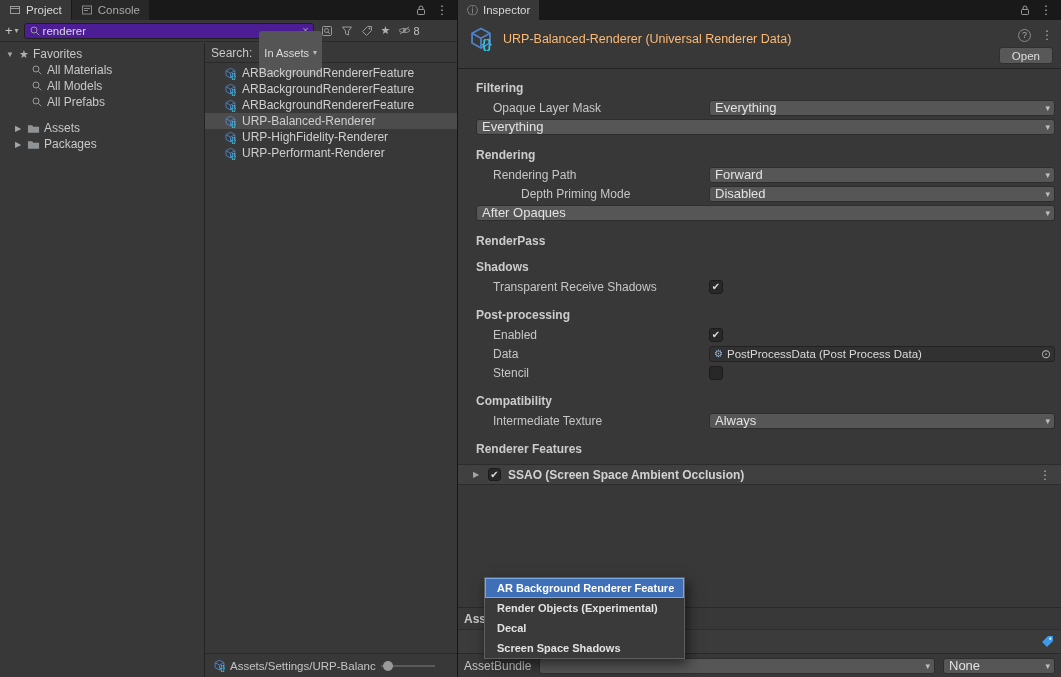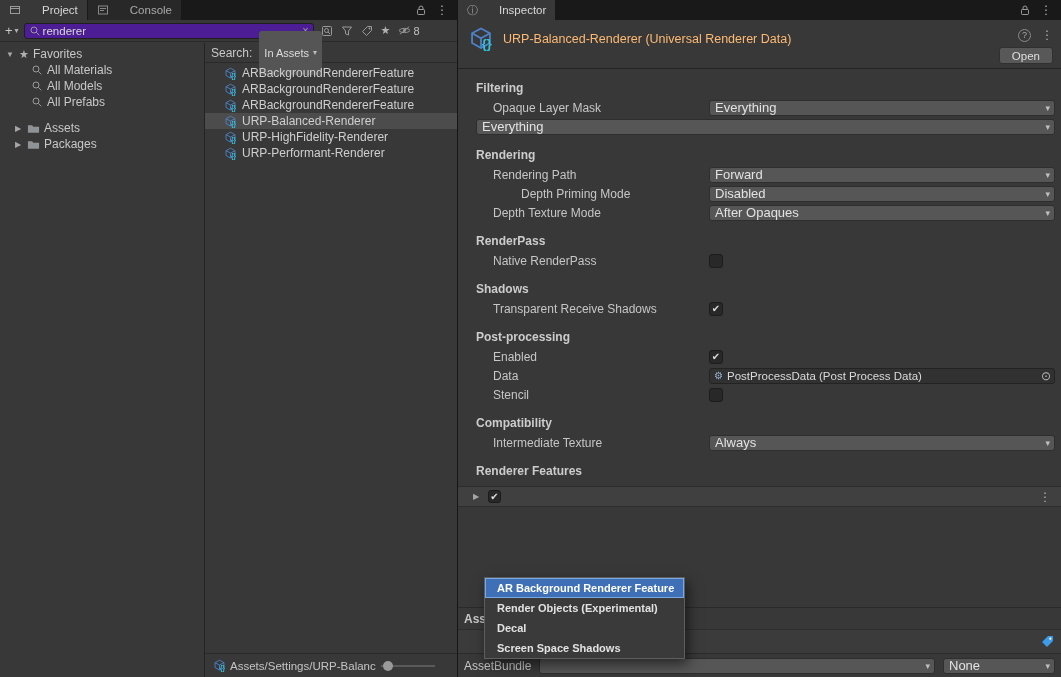--- a/index.html
+++ b/index.html
@@ -25,21 +25,21 @@
   .dropdown::after { content: "▾"; position: absolute; right: 4px; top: 50%; transform: translateY(-52%); font-size: 9px; color: #c0c0c0; }
   .dropdown.grow { flex: 1; }
 
   .checkbox {
     width: 14px; height: 14px; background: #282828; border: 1px solid #1c1c1c; border-radius: 3px;
     display: flex; align-items: center; justify-content: center; font-size: 10px; color: #dcdcdc; flex: none;
   }
   .checkbox.small { width: 13px; height: 13px; }
 
   .tabbar { height: 20px; background: #191919; display: flex; align-items: stretch; }
-  .tab { display: flex; align-items: center; gap: 21px; padding: 0 9px; font-size: 11.5px; color: #a8a8a8; background: #282828; border-right: 1px solid #191919; }
+  .tab { display: flex; align-items: center; gap: 5px; padding: 0 9px; font-size: 11.5px; color: #a8a8a8; background: #282828; border-right: 1px solid #191919; }
   .tab.active { background: #383838; color: #d8d8d8; }
   .tabbar-right { margin-left: auto; display: flex; align-items: center; gap: 9px; padding: 0 9px; }
 
   
   .project-panel { position: absolute; left: 0; top: 0; width: 458px; height: 677px; background: #383838; border-right: 1px solid #161616; }
 
   .toolbar { height: 22px; border-bottom: 1px solid #2a2a2a; display: flex; align-items: center; gap: 5px; padding: 0 5px; }
   .plus-btn { display: flex; align-items: center; color: #c8c8c8; font-size: 13px; line-height: 1; }
   .plus-btn::after { content: "▾"; font-size: 8px; margin-left: 2px; color: #b0b0b0; }
   .searchbox { flex: 1; max-width: 290px; height: 16px; background: #4c1d95; border: 1px solid #1f1f1f; border-radius: 3px; display: flex; align-items: center; gap: 2px; padding: 0 4px; }
@@ -347,31 +347,26 @@
           <span>Forward</span>
         </div>
     </div>
     <div class="prop-row">
       <span class="prop-label indent">Depth Priming Mode</span>
       <div class="dropdown grow">
           <span>Disabled</span>
         </div>
     </div>
     <div class="prop-row">
-      <span class="prop-label">Depth Texture Mode</span>
       <div class="dropdown grow">
           <span>After Opaques</span>
         </div>
     </div>
 
     <div class="section-header">RenderPass</div>
-    <div class="prop-row">
-      <span class="prop-label">Native RenderPass</span>
-      <span class="checkbox"></span>
-    </div>
 
     <div class="section-header">Shadows</div>
     <div class="prop-row">
       <span class="prop-label">Transparent Receive Shadows</span>
       <span class="checkbox">✔</span>
     </div>
 
     <div class="section-header">Post-processing</div>
     <div class="prop-row">
       <span class="prop-label">Enabled</span>
@@ -396,20 +391,21 @@
       <span class="prop-label">Intermediate Texture</span>
       <div class="dropdown grow">
           <span>Always</span>
         </div>
     </div>
 
     <div class="section-header">Renderer Features</div>
     <div class="feature-bar">
       <span class="caret">▶</span>
       <span class="checkbox small">✔</span>
+      <span class="feature-title">SSAO (Screen Space Ambient Occlusion)</span>
       <span class="kebab">⋮</span>
     </div>
   </div>
 
   <div class="insp-footer">
     <div class="asset-labels-header">Asset Labels</div>
     <div class="labels-strip">
       <span class="tag-btn">
         <svg class="icon13" viewBox="0 0 12 12">
             <path d="M6.5 1 H11 V5.5 L5.5 11 L1 6.5 Z" fill="#3e9be9"></path>

